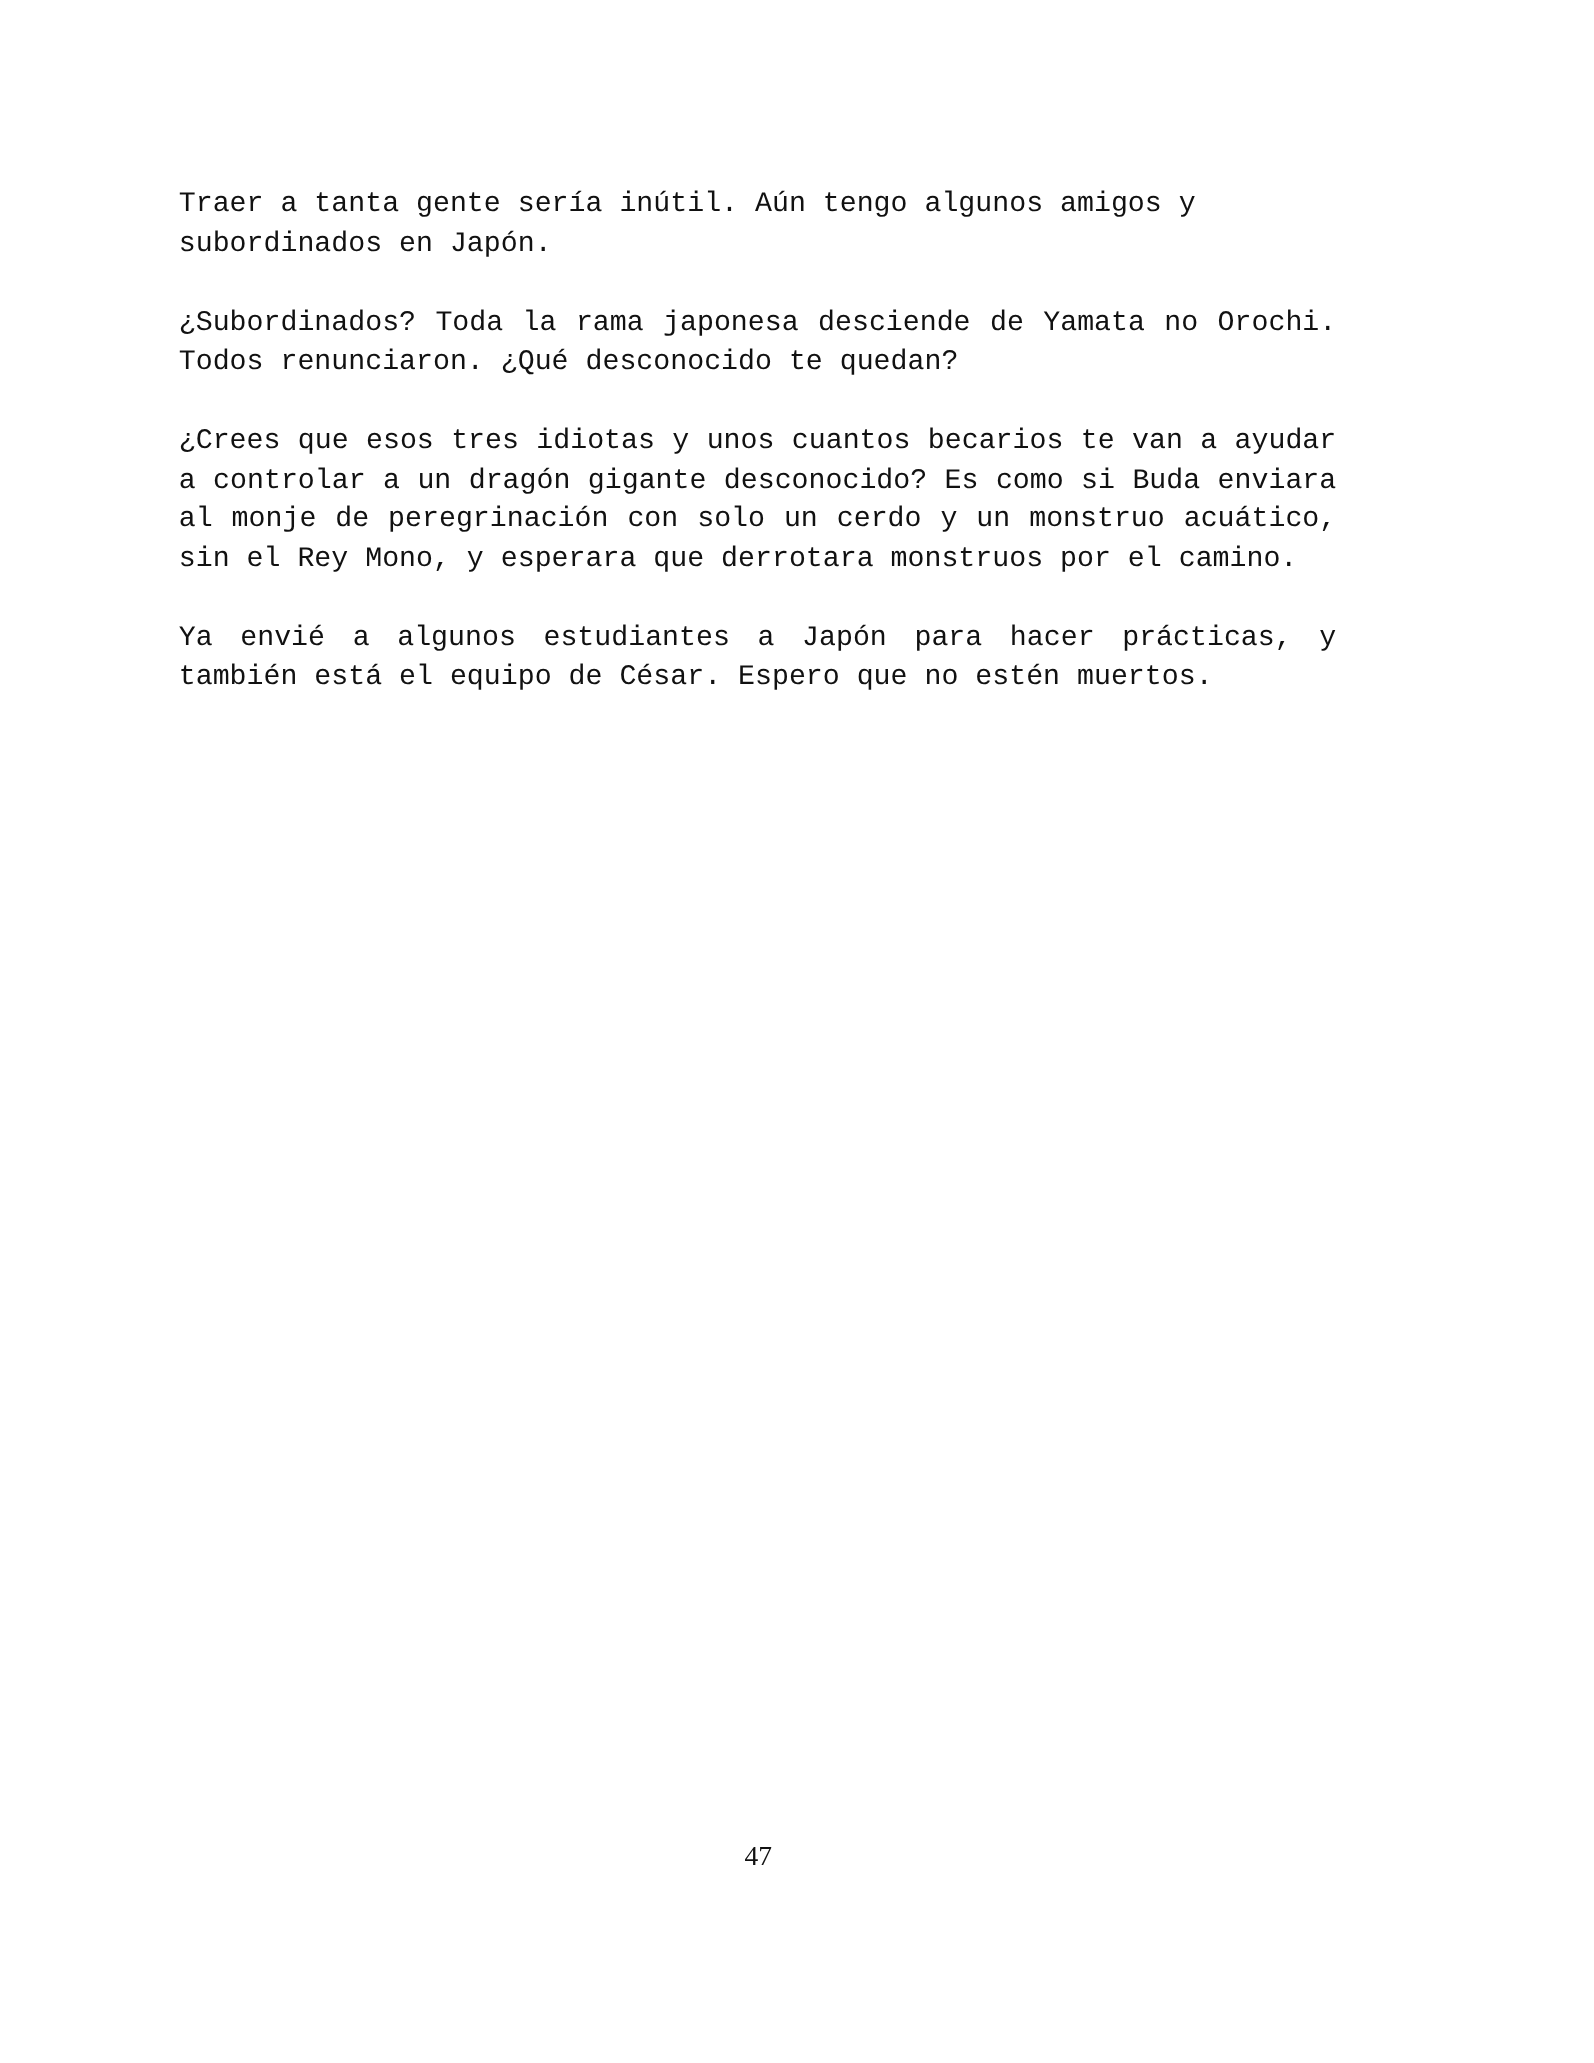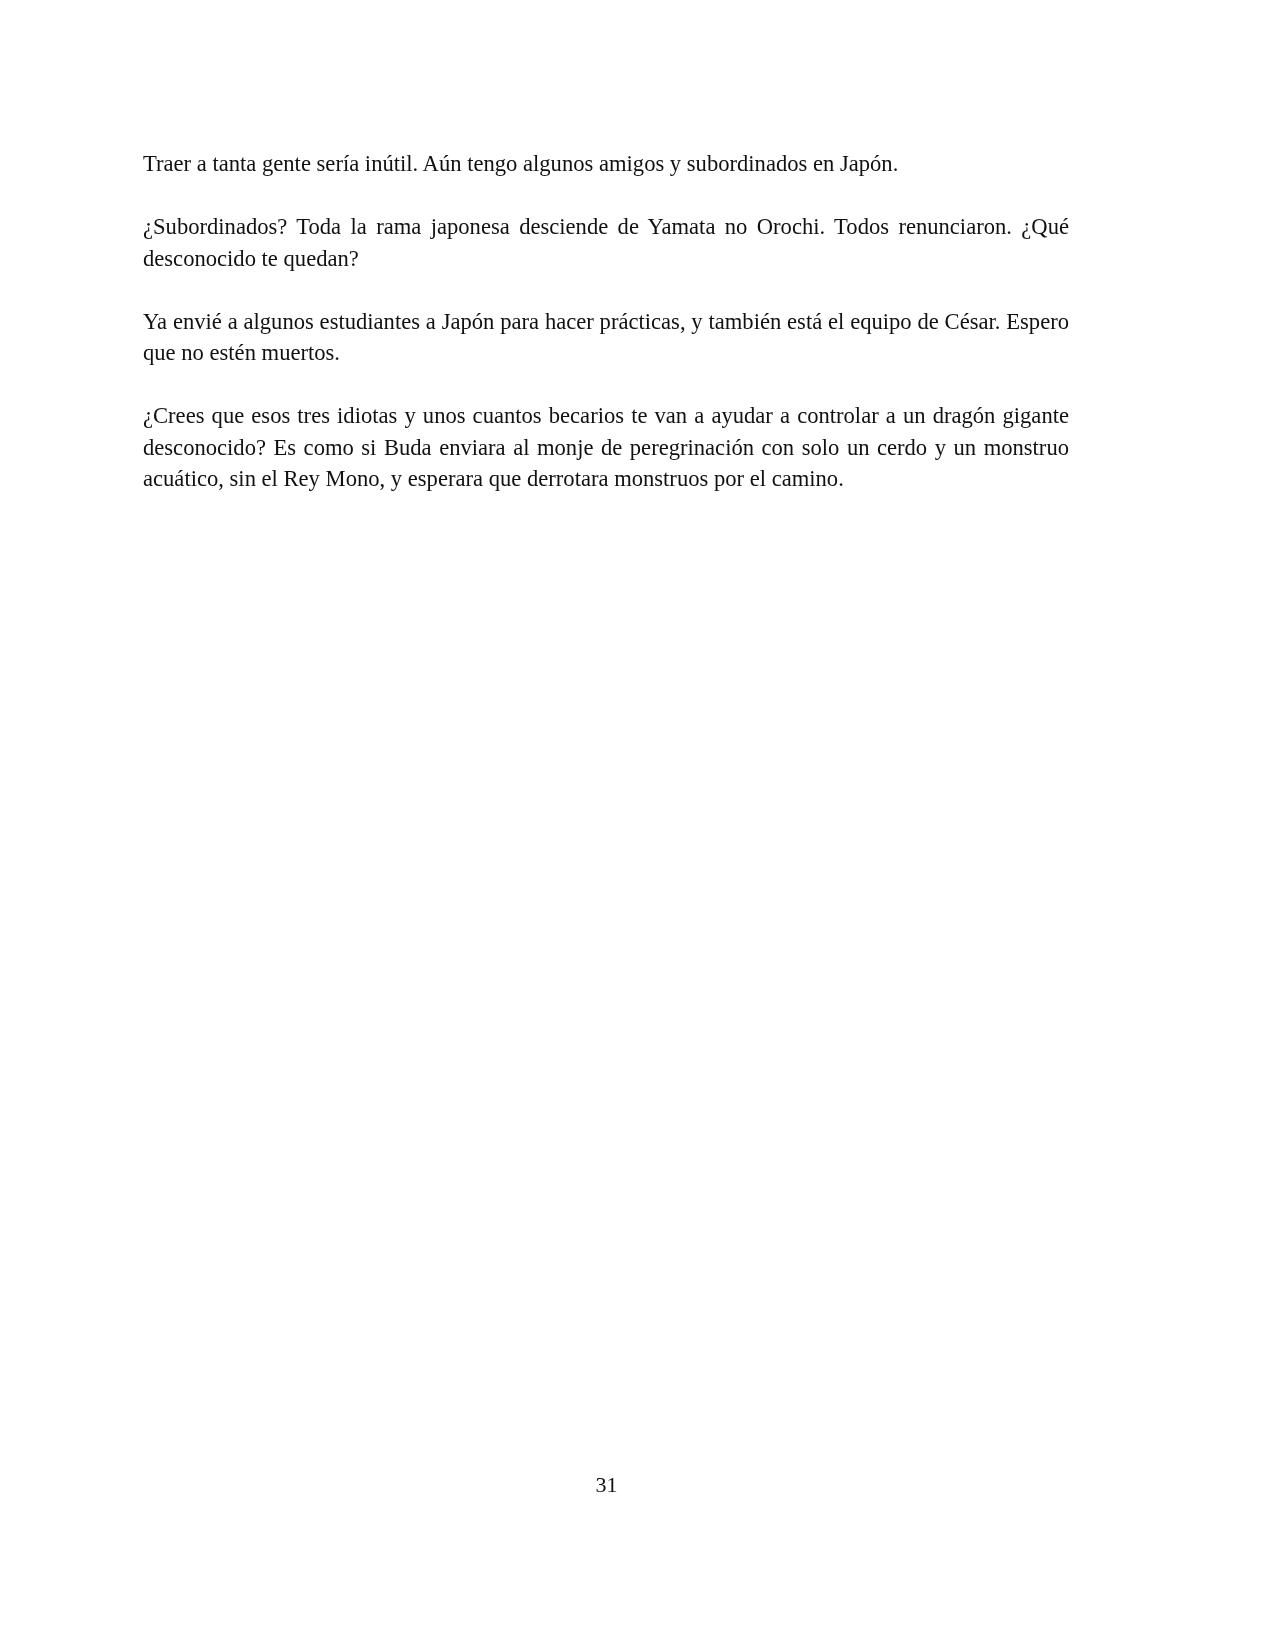--- a/index.html
+++ b/index.html
@@ -4,31 +4,31 @@
   <style>
     html, body { margin: 0; padding: 0; background: #ffffff; }
     body { width: 1275px; height: 1650px; position: relative; overflow: hidden; }
     .page {
       position: absolute; left: 0; top: 0; width: 1275px; height: 1650px; background: #ffffff;
     }
     .content {
       position: absolute; left: 143px; top: 148px; width: 926px;
       font-family: "Liberation Serif", serif; font-size: 22.6px; line-height: 31.5px; color: #111111;
     }
-    .para { margin: 0 0 31.5px 0; text-align: justify; }
+    .para { margin: 0 0 31.5px 0; text-align: justify; font-family: Liberation Mono, monospace; }
     .para.single { text-align: left; }
     .page-number {
       position: absolute; left: 0; width: 1213px; top: 1472px; text-align: center;
       font-family: "Liberation Serif", serif; font-size: 22px; color: #111111;
     }
   </style>
 </head>
 <body>
 
 <div class="page">
   <div class="content">
     <p class="para single">Traer a tanta gente sería inútil. Aún tengo algunos amigos y subordinados en Japón.</p>
     <p class="para">¿Subordinados? Toda la rama japonesa desciende de Yamata no Orochi. Todos renunciaron. ¿Qué desconocido te quedan?</p>
+    <p class="para">¿Crees que esos tres idiotas y unos cuantos becarios te van a ayudar a controlar a un dragón gigante desconocido? Es como si Buda enviara al monje de peregrinación con solo un cerdo y un monstruo acuático, sin el Rey Mono, y esperara que derrotara monstruos por el camino.</p>
     <p class="para">Ya envié a algunos estudiantes a Japón para hacer prácticas, y también está el equipo de César. Espero que no estén muertos.</p>
-    <p class="para">¿Crees que esos tres idiotas y unos cuantos becarios te van a ayudar a controlar a un dragón gigante desconocido? Es como si Buda enviara al monje de peregrinación con solo un cerdo y un monstruo acuático, sin el Rey Mono, y esperara que derrotara monstruos por el camino.</p>
   </div>
-  <div class="page-number">31</div>
+  <div class="page-number">47</div>
 </div>
 
 </body></html>

